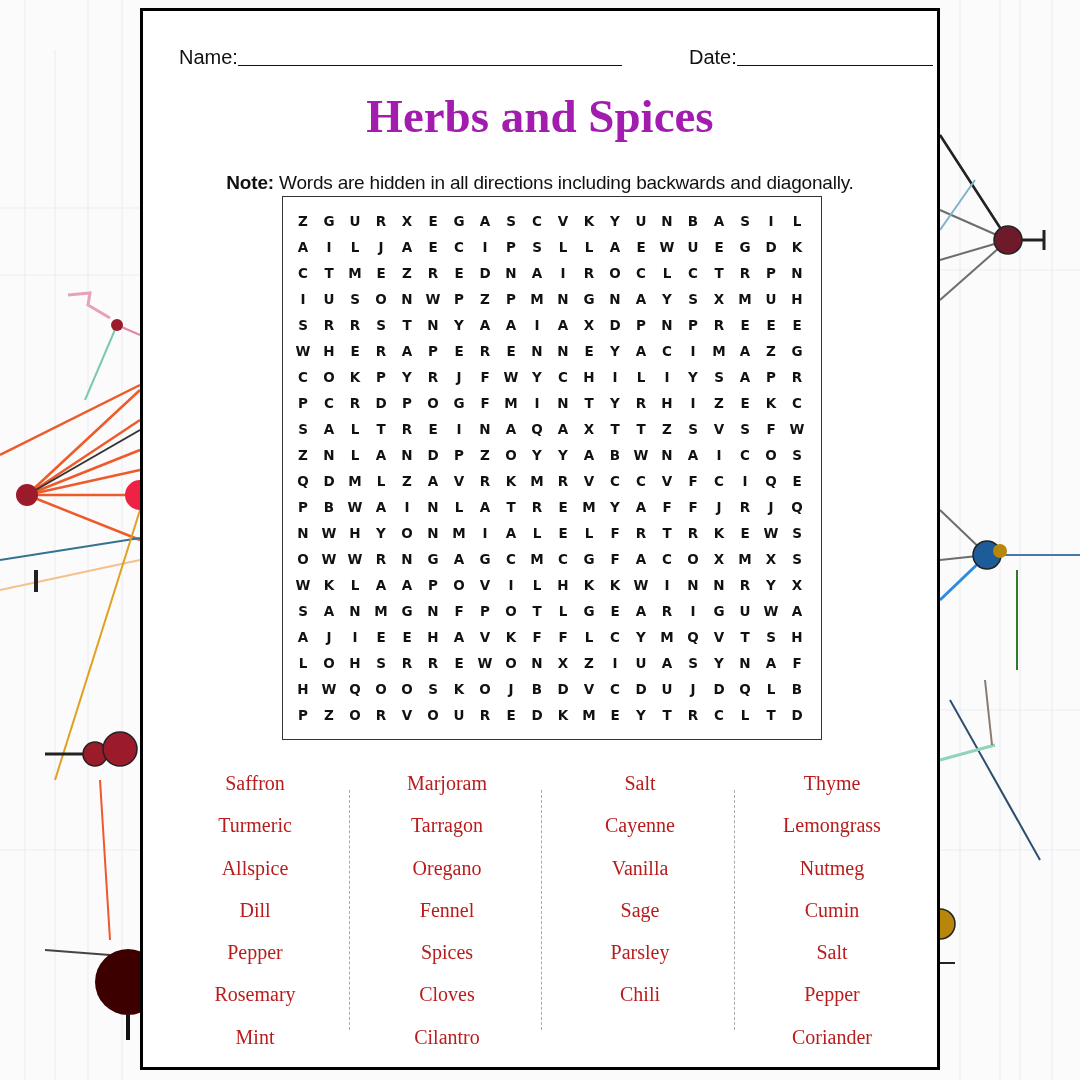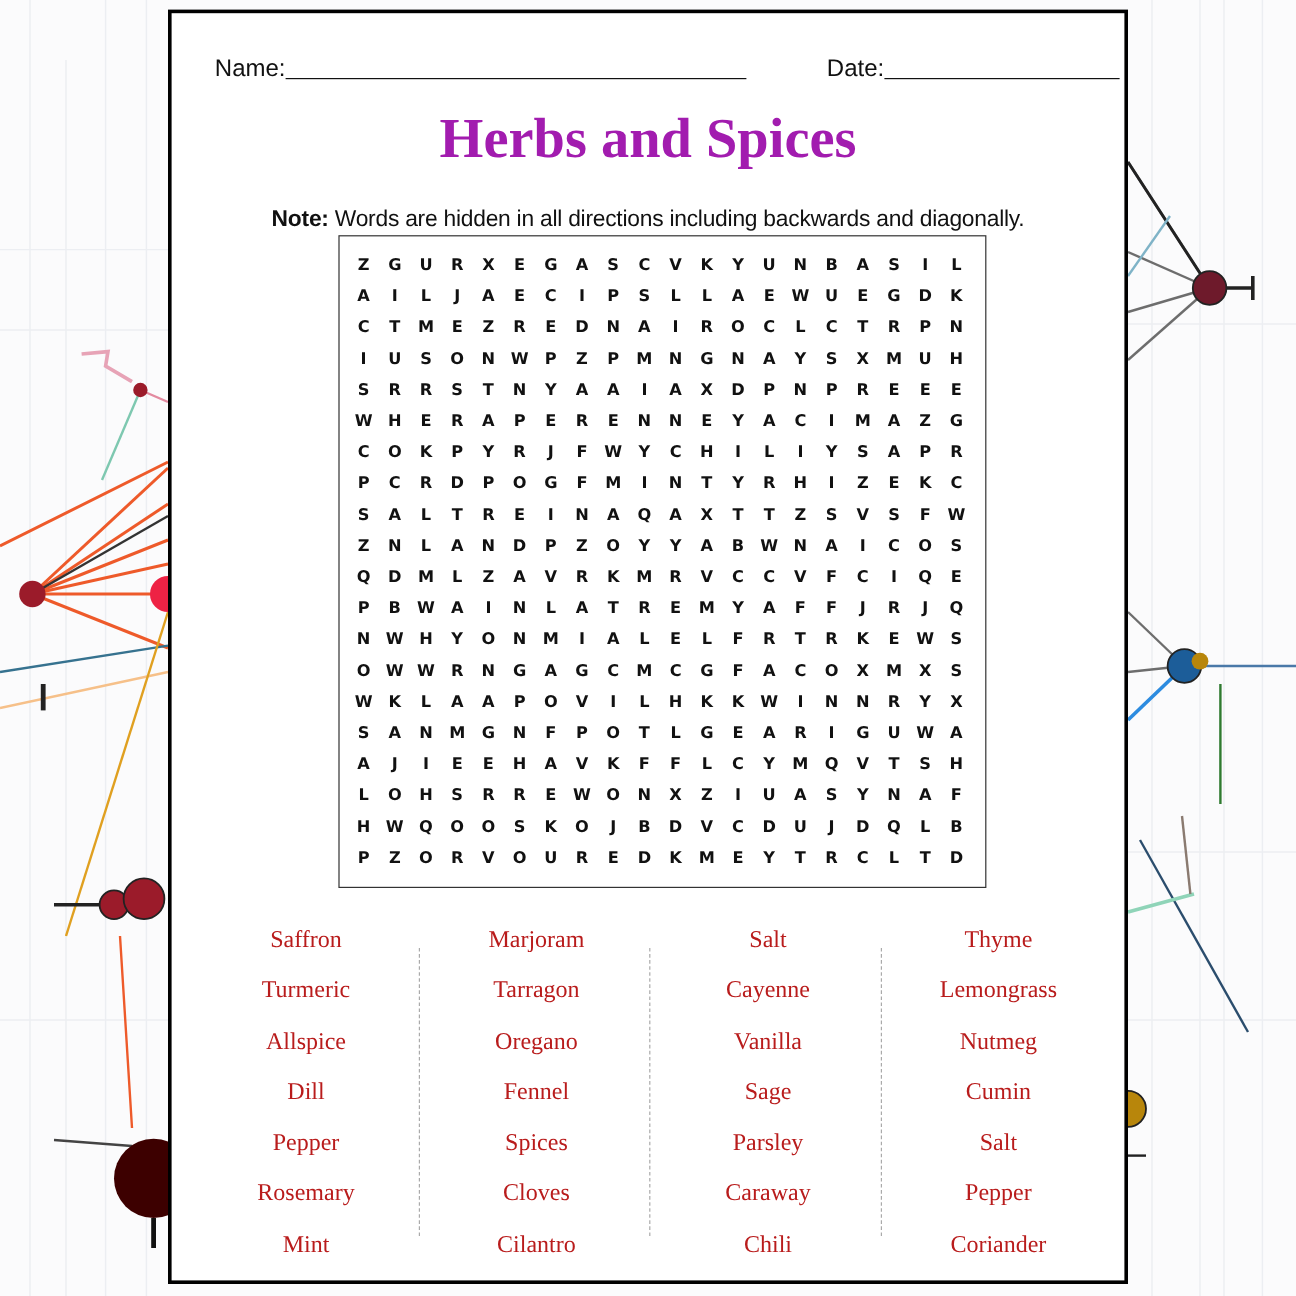--- a/index.html
+++ b/index.html
@@ -575,21 +575,20 @@
       <div class="word">Cloves</div>
       <div class="word">Cilantro</div>
     </div>
     <div class="divider" style="left:382px"></div>
     <div class="col" style="left:385px">
       <div class="word">Salt</div>
       <div class="word">Cayenne</div>
       <div class="word">Vanilla</div>
       <div class="word">Sage</div>
       <div class="word">Parsley</div>
-      <div class="word">Caraway</div>
       <div class="word">Chili</div>
     </div>
     <div class="divider" style="left:575px"></div>
     <div class="col" style="left:577px">
       <div class="word">Thyme</div>
       <div class="word">Lemongrass</div>
       <div class="word">Nutmeg</div>
       <div class="word">Cumin</div>
       <div class="word">Salt</div>
       <div class="word">Pepper</div>

